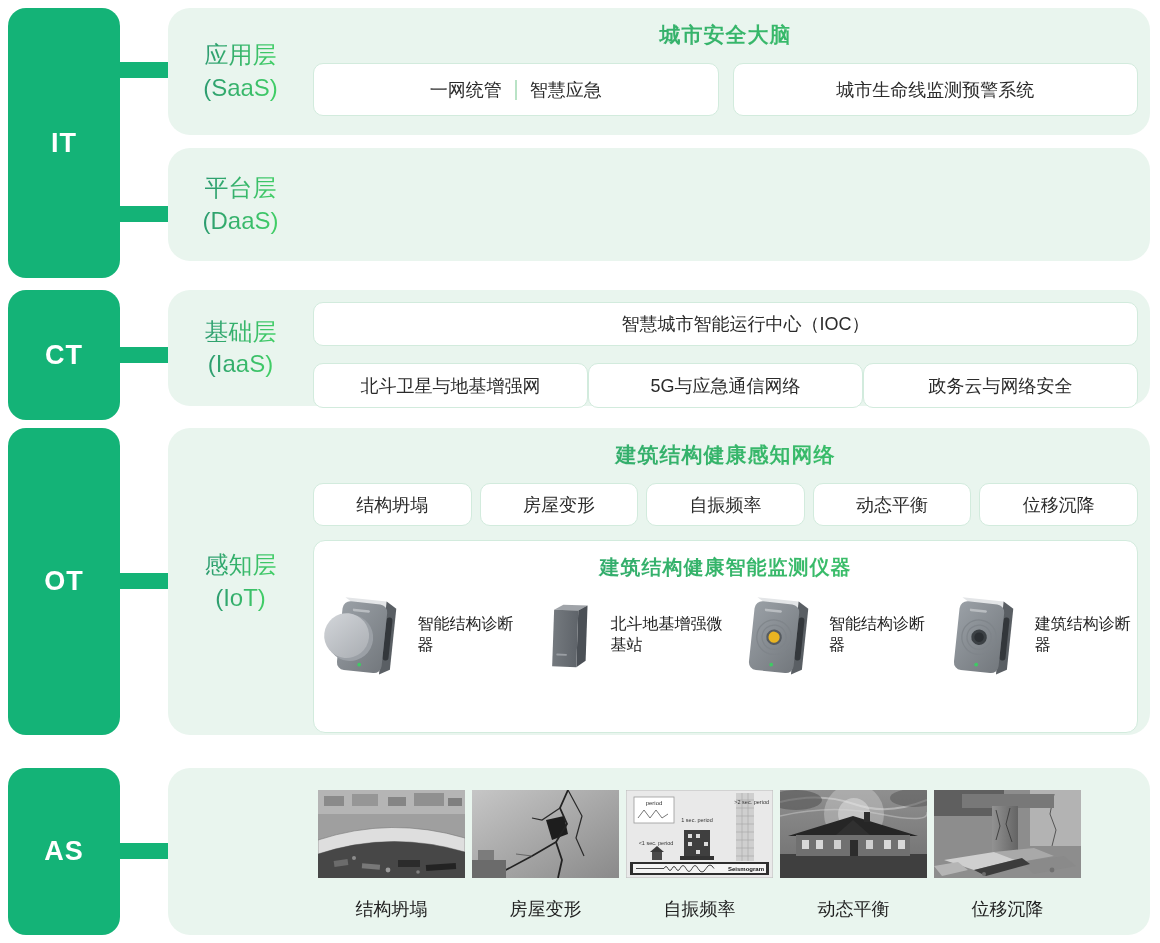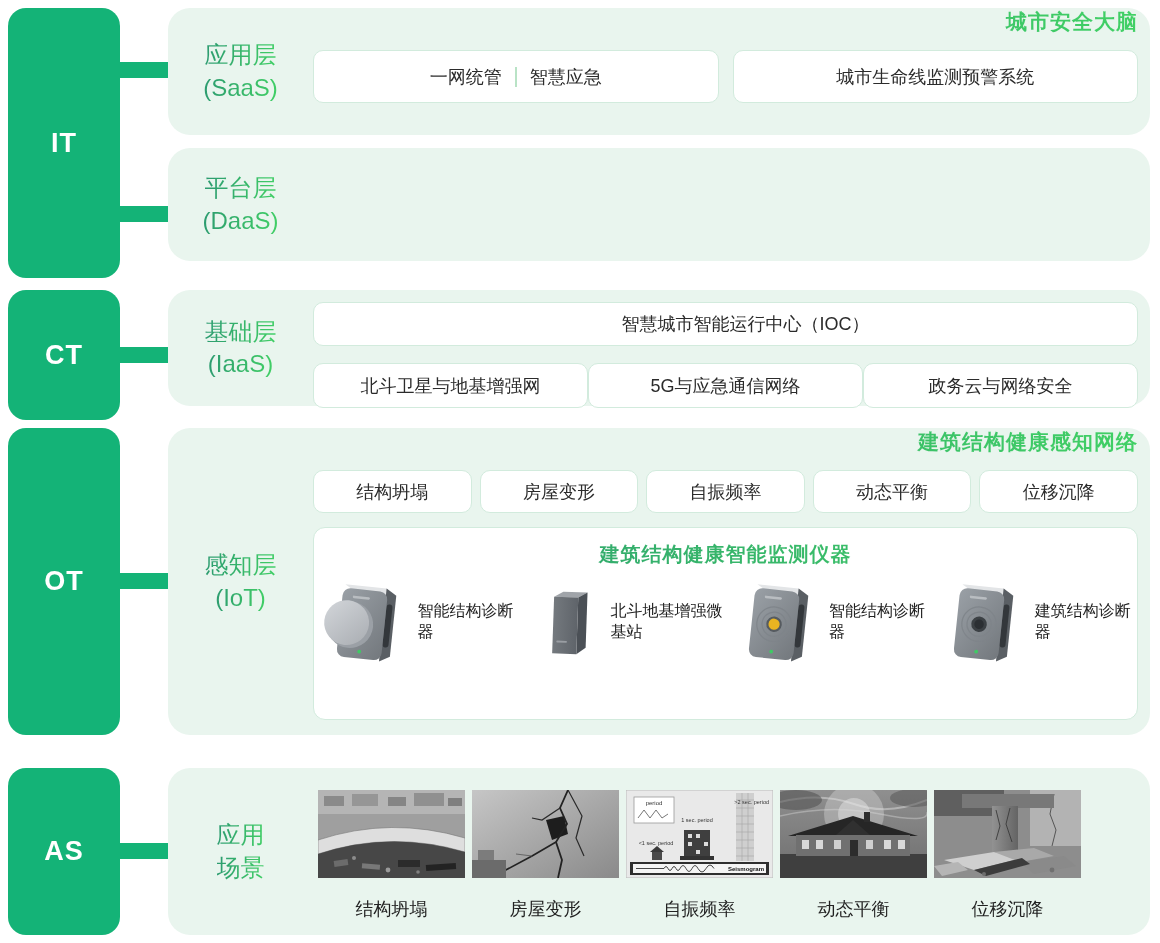--- a/index.html
+++ b/index.html
@@ -16,21 +16,21 @@
   .panel{position:absolute;left:168px;width:982px;background:#e9f5ee;border-radius:22px;z-index:2;}
   .layer-label{position:absolute;left:0;top:0;bottom:0;width:145px;display:flex;flex-direction:column;
     align-items:center;justify-content:center;text-align:center;font-size:24px;line-height:1.35;}
   .content{margin-left:145px;margin-right:12px;}
 
   .grad{color:#2fae6b;}
   @supports ((-webkit-background-clip:text) or (background-clip:text)){
     .grad{background:linear-gradient(95deg,#2c9a70 0%,#41d065 100%);
       -webkit-background-clip:text;background-clip:text;color:transparent;}
   }
-  .panel-title{margin:0;font-size:21px;font-weight:bold;text-align:right;letter-spacing:1px;}
+  .panel-title{margin:0;padding-top:13px;font-size:21px;font-weight:bold;text-align:center;letter-spacing:1px;}
 
   .box-row{display:flex;}
   .box{background:#fff;border:1.5px solid #d2ebdd;border-radius:10px;color:#2b2b2b;font-size:18px;
     display:flex;align-items:center;justify-content:center;box-sizing:border-box;text-align:left;}
   .vdiv{width:2px;height:20px;background:#b9e3c6;margin:0 13px;}
 
   
   .row-p1{margin-top:14px;gap:14px;}
   .row-p1 .box{flex:1;height:53px;}
   .row-p2{margin-top:14px;gap:10px;}
@@ -228,24 +228,20 @@
             </svg>
             <div class="device-label">建筑结构诊断器</div>
           </div>
 
         </div>
       </div>
     </div>
   </section>
 
   <section class="panel" style="top:768px;height:167px;">
-    <div class="layer-label">
-      <div class="grad">应用</div>
-      <div class="grad">场景</div>
-    </div>
     <div class="content">
       <div class="scenes">
 
         <div class="scene">
           <svg viewBox="0 0 147 88">
             <rect width="147" height="88" fill="#9f9f9f"></rect>
             <rect width="147" height="24" fill="#b5b5b5"></rect>
             <rect x="6" y="6" width="20" height="10" fill="#8a8a8a"></rect>
               <rect x="34" y="4" width="26" height="12" fill="#969696"></rect>
             <rect x="70" y="7" width="18" height="9" fill="#858585"></rect>

